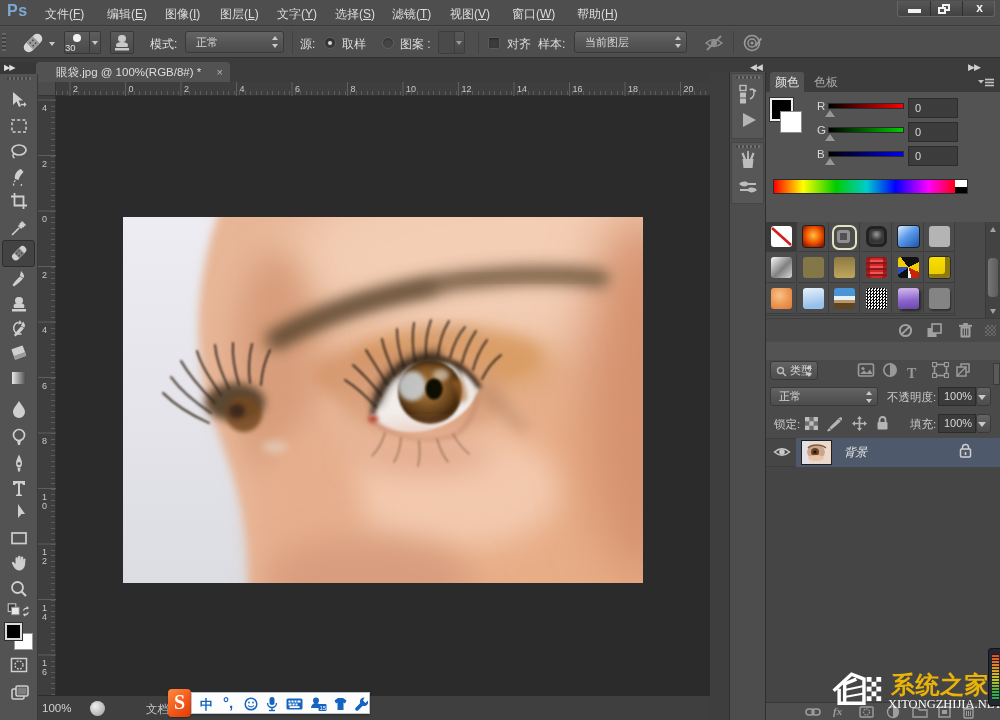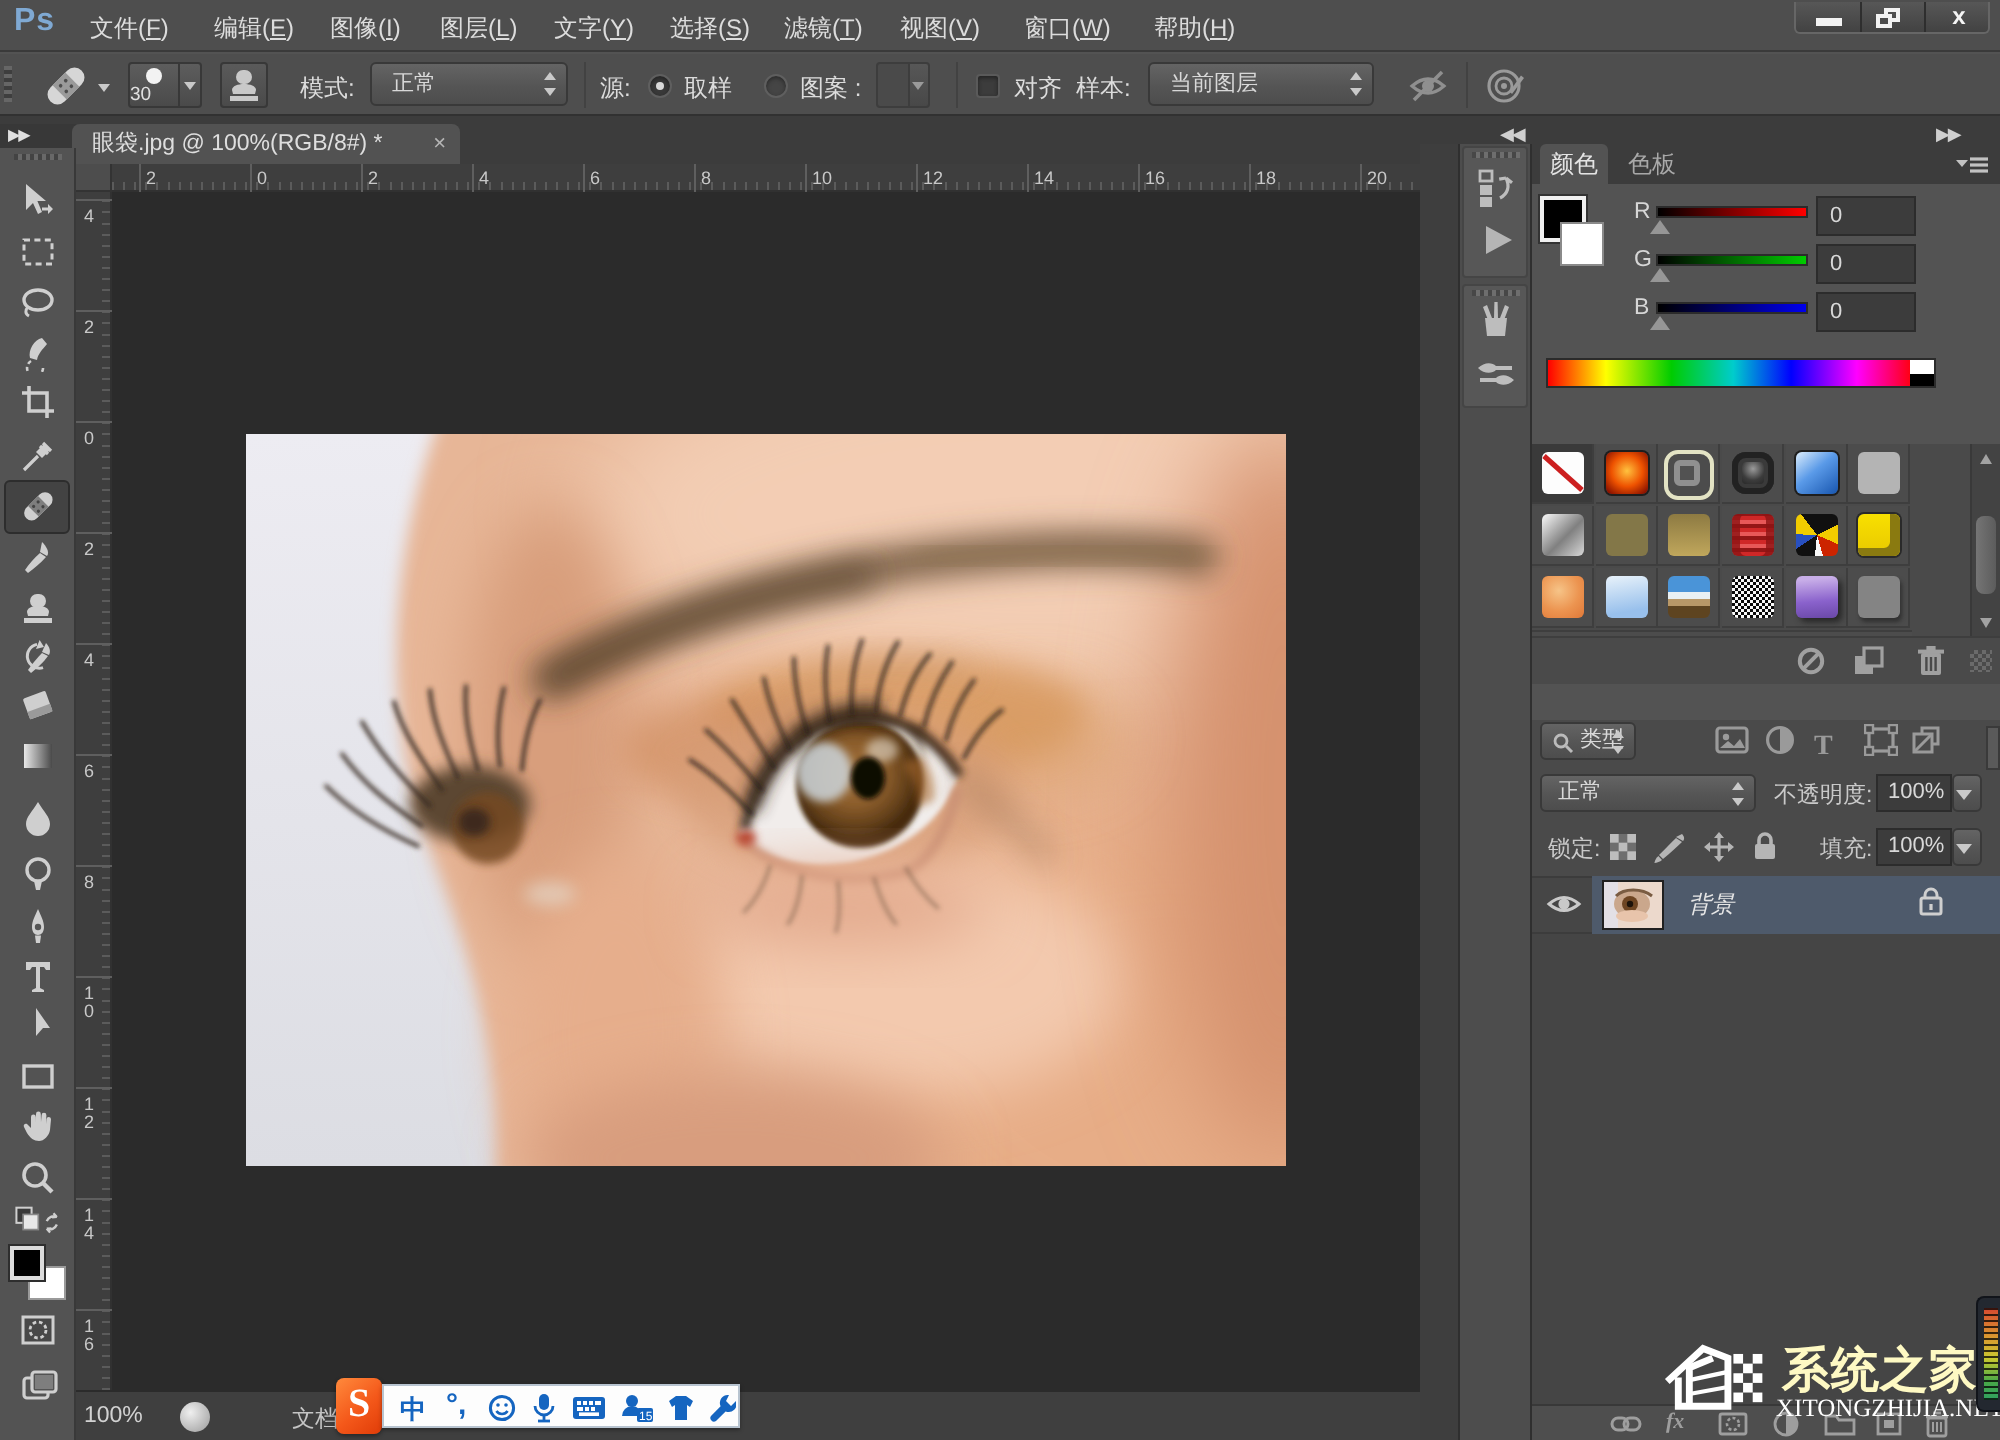--- a/index.html
+++ b/index.html
@@ -110,21 +110,21 @@
     <circle cx="10" cy="11" r="7.5" fill="none" stroke="#9a9a9a" stroke-width="1.6"></circle>
         <circle cx="10" cy="11" r="4" fill="none" stroke="#9a9a9a" stroke-width="1.4"></circle>
         <circle cx="10" cy="11" r="1.5" fill="#9a9a9a"></circle>
         <path d="M14 15 L20 7 18.5 5.8 12.8 13.8 Z" fill="#9a9a9a"></path>
   </svg>
 </div>
 
 <div class="ab" id="tabrow" style="left:0;top:58px;width:1000px;height:24px;background:#3c3c3c">
   <div class="ab" style="left:0;top:4px;width:38px;height:13px;background:#383838;color:#e0e0e0;font-size:8px;letter-spacing:-1px;text-indent:4px;line-height:12px">▶▶</div>
   <div class="ab" style="left:36px;top:4px;width:194px;height:20px;background:#525252;border-radius:4px 4px 0 0;color:#dedede;font-size:11.5px;line-height:21px">
-    <span style="margin-left:10px">眼袋.jpg @ 100%(RGB/8#) *</span>
+    <span style="margin-left:20px">眼袋.jpg @ 100%(RGB/8#) *</span>
     <span style="position:absolute;right:7px;top:0;color:#b5b5b5;font-size:11px">×</span>
   </div>
   <div class="ab" style="left:750px;top:4px;color:#cfcfcf;font-size:9px;letter-spacing:-1px">◀◀</div>
   <div class="ab" style="left:968px;top:4px;color:#cfcfcf;font-size:9px;letter-spacing:-1px">▶▶</div>
 </div>
 
 <div class="ab" id="toolbar" style="left:0;top:74px;width:38px;height:646px;background:#535353;border-right:1px solid #393939">
   <div class="ab" style="left:7px;top:3px;width:24px;height:3px;background:repeating-linear-gradient(90deg,#434343 0 2px,#686868 2px 4px)"></div>
 
   <div class="ab" style="left:2px;top:166px;width:33px;height:27px;background:#434343;border:1px solid #2d2d2d;border-radius:3px"></div>
@@ -765,21 +765,21 @@
           <rect x="62" y="14" width="7" height="7"></rect>
           <rect x="69" y="21" width="7" height="7"></rect>
           <rect x="62" y="28" width="7" height="7"></rect>
           <rect x="69" y="35" width="7" height="7"></rect>
           <rect x="62" y="42" width="7" height="7"></rect>
           <rect x="76" y="14" width="7" height="7"></rect>
           <rect x="76" y="28" width="7" height="7"></rect>
           <rect x="76" y="42" width="7" height="7"></rect>
         </g>
   </svg>
-  <div class="ab" style="left:91px;top:24px;color:#fef9c3;font-size:24px;font-weight:bold;letter-spacing:0.5px;white-space:nowrap">系统之家</div>
+  <div class="ab" style="left:91px;top:24px;color:#eab308;font-size:24px;font-weight:bold;letter-spacing:0.5px;white-space:nowrap">系统之家</div>
   <div class="ab" style="left:88px;top:52px;color:#fff;font-size:12.5px;font-family:'Liberation Serif',serif;white-space:nowrap">XITONGZHIJIA.NET</div>
 </div>
 
 <div class="ab" style="left:988px;top:648px;width:12px;height:58px;background:#232830;border:1px solid #11141a;border-right:none;border-radius:4px 0 0 4px">
   <div class="ab" style="left:3px;top:5px;width:7px;height:46px;background:repeating-linear-gradient(0deg,rgba(0,0,0,.75) 0 1px,transparent 1px 3px),linear-gradient(#d84830,#d8a030 35%,#c8c830 55%,#48a848 80%,#30a060)"></div>
 </div>
 
 </div>
 
 </body></html>

